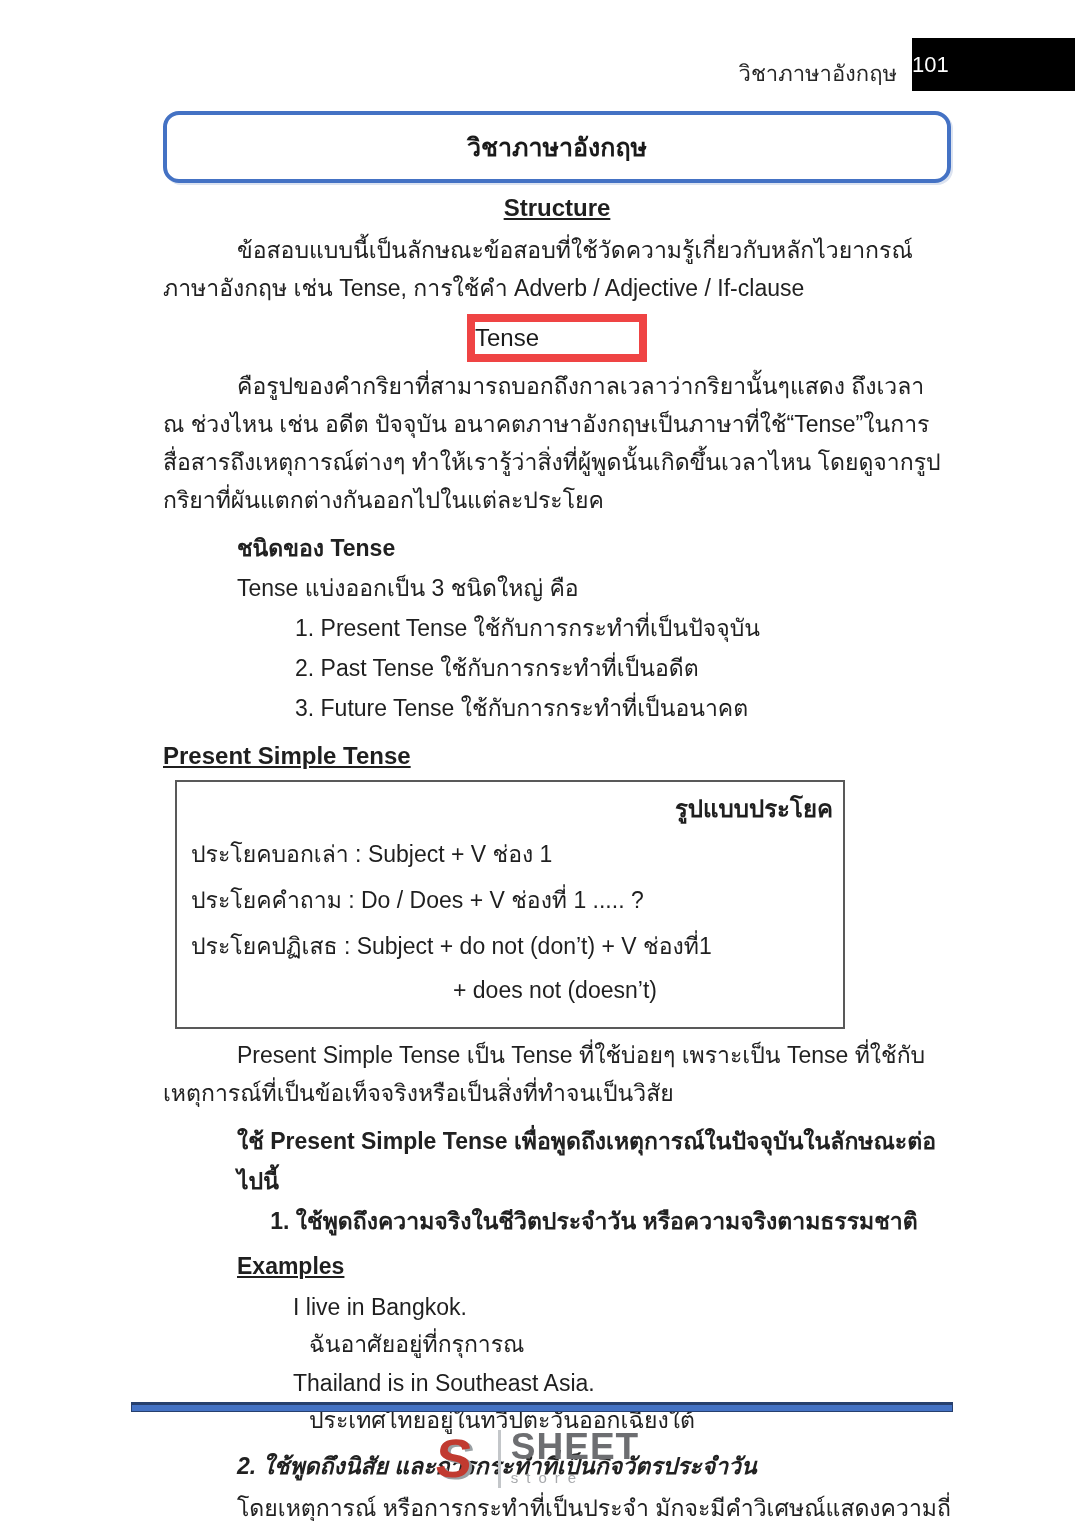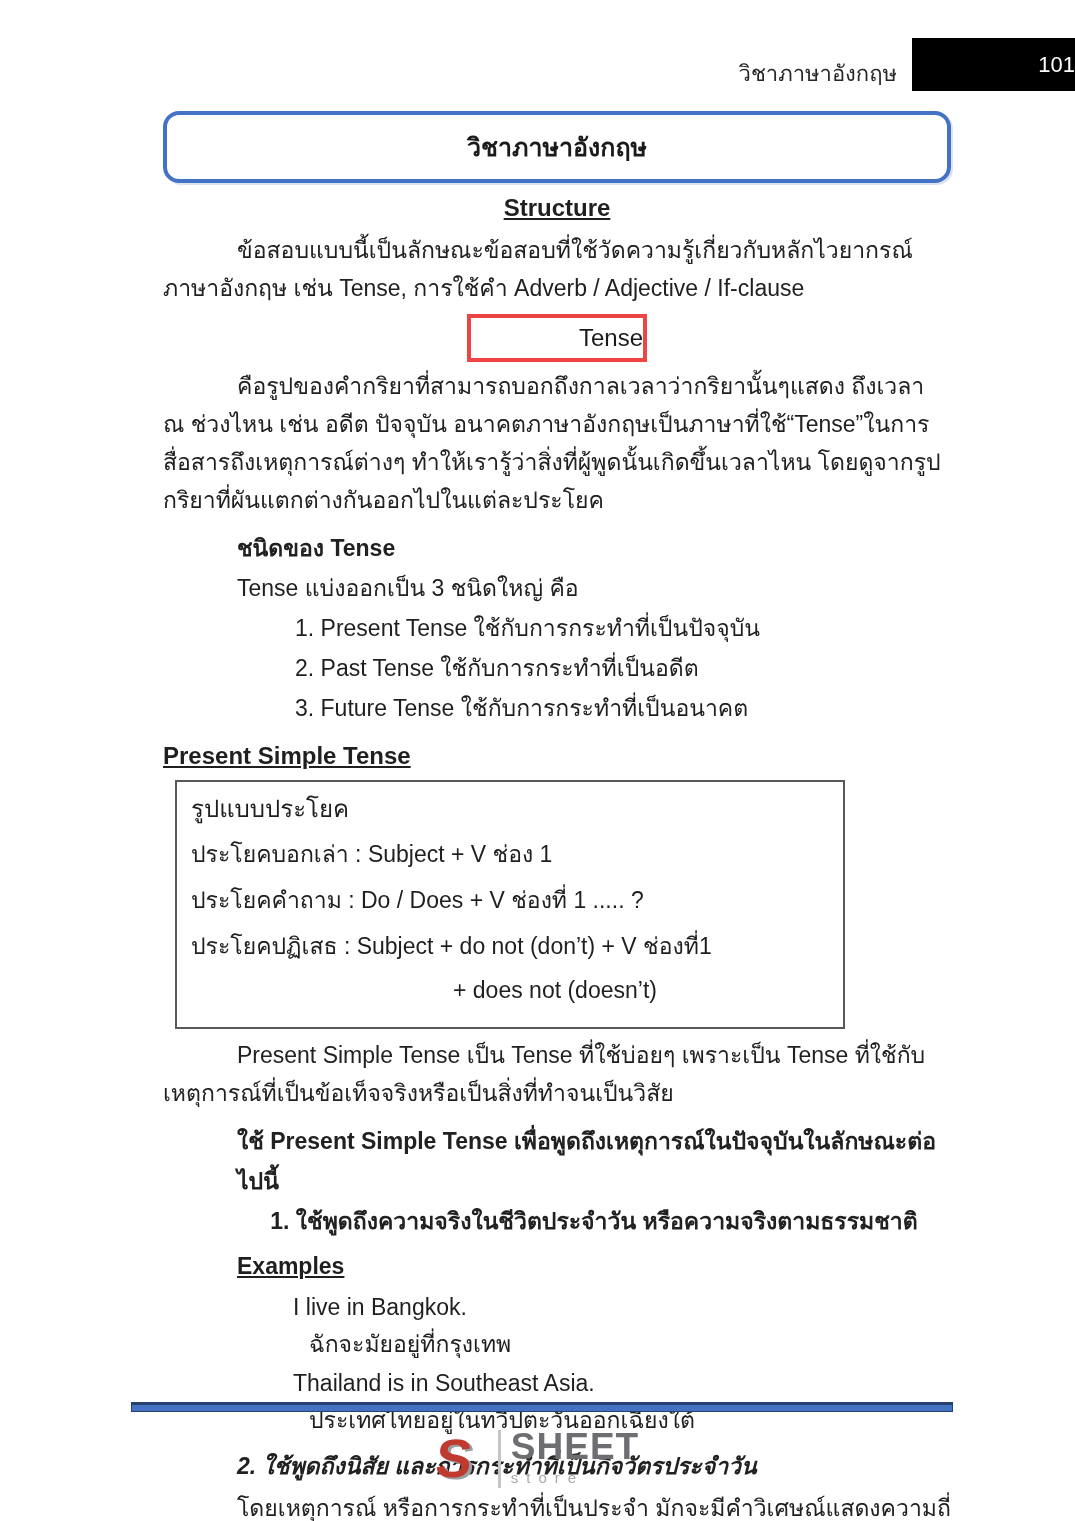--- a/index.html
+++ b/index.html
@@ -25,21 +25,21 @@
   .page-num-box {
     position: absolute;
     top: 38px;
     right: 0;
     width: 163px;
     height: 53px;
     background: #000000;
     color: #fefefe;
     display: flex;
     align-items: center;
-    justify-content: flex-end;
+    justify-content: flex-start;
     font-size: 22px;
   }
   
   .content {
     position: absolute;
     top: 0; left: 163px;
     width: 788px;
   }
   .title-box {
     margin-top: 111px;
@@ -61,24 +61,24 @@
     font-weight: bold;
     text-decoration: underline;
   }
   .body-text { font-size: 23px; line-height: 38px; color: #212121; }
   .indent-first { text-indent: 74px; }
   .intro-para { margin-top: 9px; }
   .tense-box {
     margin: 7px auto 5px auto;
     width: 180px;
     height: 48px;
-    border: 4px solid #ef4444;
+    border: 8px solid #ef4444;
     display: flex;
     align-items: center;
-    justify-content: flex-end;
+    justify-content: flex-start;
     font-size: 24px;
     color: #1a1a1a;
   }
   .tense-desc { margin-top: 3px; }
   .bold { font-weight: bold; }
   .pad-74 { padding-left: 74px; }
   .types-heading { margin-top: 9px; font-size: 23px; line-height: 40px; }
   .types-intro { font-size: 23px; line-height: 40px; }
   .types-list { padding-left: 132px; }
   .types-list p { font-size: 23px; line-height: 40px; }
@@ -89,21 +89,21 @@
     text-decoration: underline;
     line-height: 34px;
   }
   .pattern-box {
     margin-top: 7px;
     margin-left: 12px;
     width: 670px;
     border: 2px solid #595959;
     padding: 5px 10px 16px 14px;
   }
-  .pattern-title { text-align: left; font-size: 24px; font-weight: normal; line-height: 44px; }
+  .pattern-title { text-align: right; font-size: 24px; font-weight: bold; line-height: 44px; }
   .pattern-line { font-size: 23px; line-height: 46px; }
   .pattern-cont { font-size: 23px; line-height: 42px; padding-left: 262px; }
   .usage-para { margin-top: 7px; }
   .usage-heading { margin-top: 9px; font-size: 23px; line-height: 40px; }
   .usage1-heading { font-size: 23px; line-height: 40px; text-align: center; }
   .examples-heading {
     margin-top: 5px;
     font-size: 23px;
     font-weight: bold;
     text-decoration: underline;
@@ -201,21 +201,21 @@
       <div class="pattern-line">ประโยคปฏิเสธ : Subject + do not (don’t) + V ช่องที่1</div>
       <div class="pattern-cont">+ does not (doesn’t)</div>
     </div>
 
     <p class="body-text indent-first usage-para">Present Simple Tense เป็น Tense ที่ใช้บ่อยๆ เพราะเป็น Tense ที่ใช้กับเหตุการณ์ที่เป็นข้อเท็จจริงหรือเป็นสิ่งที่ทำจนเป็นวิสัย</p>
     <p class="body-text bold pad-74 usage-heading">ใช้ Present Simple Tense เพื่อพูดถึงเหตุการณ์ในปัจจุบันในลักษณะต่อไปนี้</p>
     <p class="body-text bold pad-74 usage1-heading">1. ใช้พูดถึงความจริงในชีวิตประจำวัน หรือความจริงตามธรรมชาติ</p>
 
     <div class="examples-heading pad-74">Examples</div>
     <p class="example-en">I live in Bangkok.</p>
-    <p class="example-th">ฉักจะมัยอยู่ที่กรุงเทพ</p>
+    <p class="example-th">ฉันอาศัยอยู่ที่กรุการณ</p>
     <p class="example-en">Thailand is in Southeast Asia.</p>
     <p class="example-th">ประเทศไทยอยู่ในทวีปตะวันออกเฉียงใต้</p>
 
     <p class="body-text bold pad-74 usage2-heading">2. ใช้พูดถึงนิสัย และการกระทำที่เป็นกิจวัตรประจำวัน</p>
     <p class="body-text indent-first usage2-para">โดยเหตุการณ์ หรือการกระทำที่เป็นประจำ มักจะมีคำวิเศษณ์แสดงความถี่ (Adverbs of Frequency) พ่วงเข้ามาด้วย</p>
 
   </div>
 
   <div class="footer-divider"></div>
   <div class="footer-logo">

